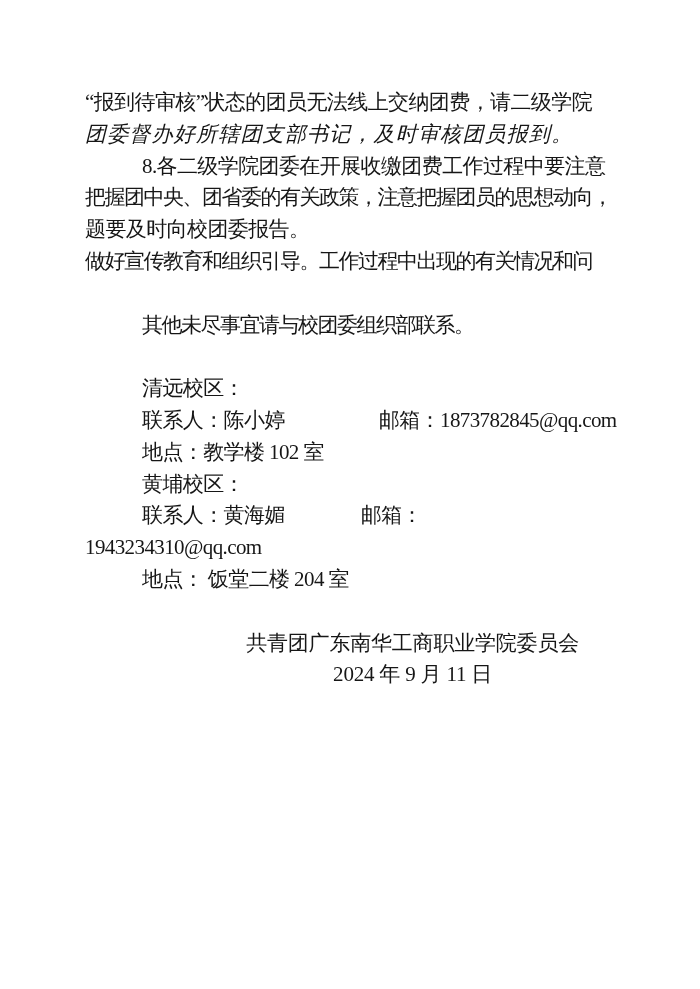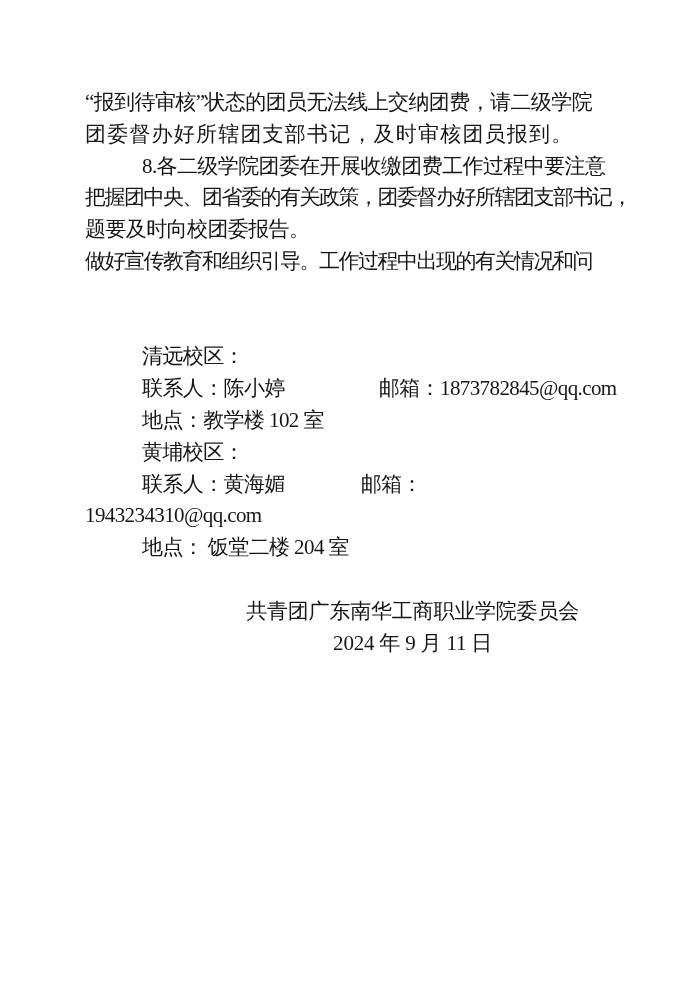--- a/index.html
+++ b/index.html
@@ -23,21 +23,21 @@
     width: 529px;
   }
   .line {
     font-size: 21px;
     line-height: 31.8px;
     height: 31.8px;
     letter-spacing: -0.6px;
     white-space: nowrap;
   }
   .indent { padding-left: 57px; }
-  .wide   { letter-spacing: 1.2px; }
+  .wide   { letter-spacing: 1.2px; font-style: italic; }
   .tight  { letter-spacing: -1.5px; }
   .spacer { height: 31.8px; }
   .gap-a  { margin-left: 94px; }
   .gap-b  { margin-left: 76px; }
   .signature {
     width: fit-content;
     margin-left: auto;
     margin-right: 35px;
     text-align: center;
   }
@@ -46,26 +46,27 @@
 </head>
 <body>
 
 <div class="page">
   <div class="content">
 
     <div class="line">“报到待审核”状态的团员无法线上交纳团费，请二级学院</div>
     <div class="line wide">团委督办好所辖团支部书记，及时审核团员报到。</div>
 
     <div class="line indent">8.各二级学院团委在开展收缴团费工作过程中要注意</div>
-    <div class="line tight">把握团中央、团省委的有关政策，团委督办好所辖团支部书记，</div>
+    <div class="line tight">把握团中央、团省委的有关政策，注意把握团员的思想动向，</div>
     <div class="line">题要及时向校团委报告。</div>
     <div class="line tight">做好宣传教育和组织引导。工作过程中出现的有关情况和问</div>
 
     <div class="spacer"></div>
 
+    <div class="line indent tight">其他未尽事宜请与校团委组织部联系。</div>
 
     <div class="spacer"></div>
 
     <div class="line indent">清远校区：</div>
 
     <div class="line indent">
       <span>联系人：陈小婷</span><span class="gap-a">邮箱：1873782845@qq.com</span>
     </div>
 
     <div class="line indent">地点：教学楼 102 室</div>

